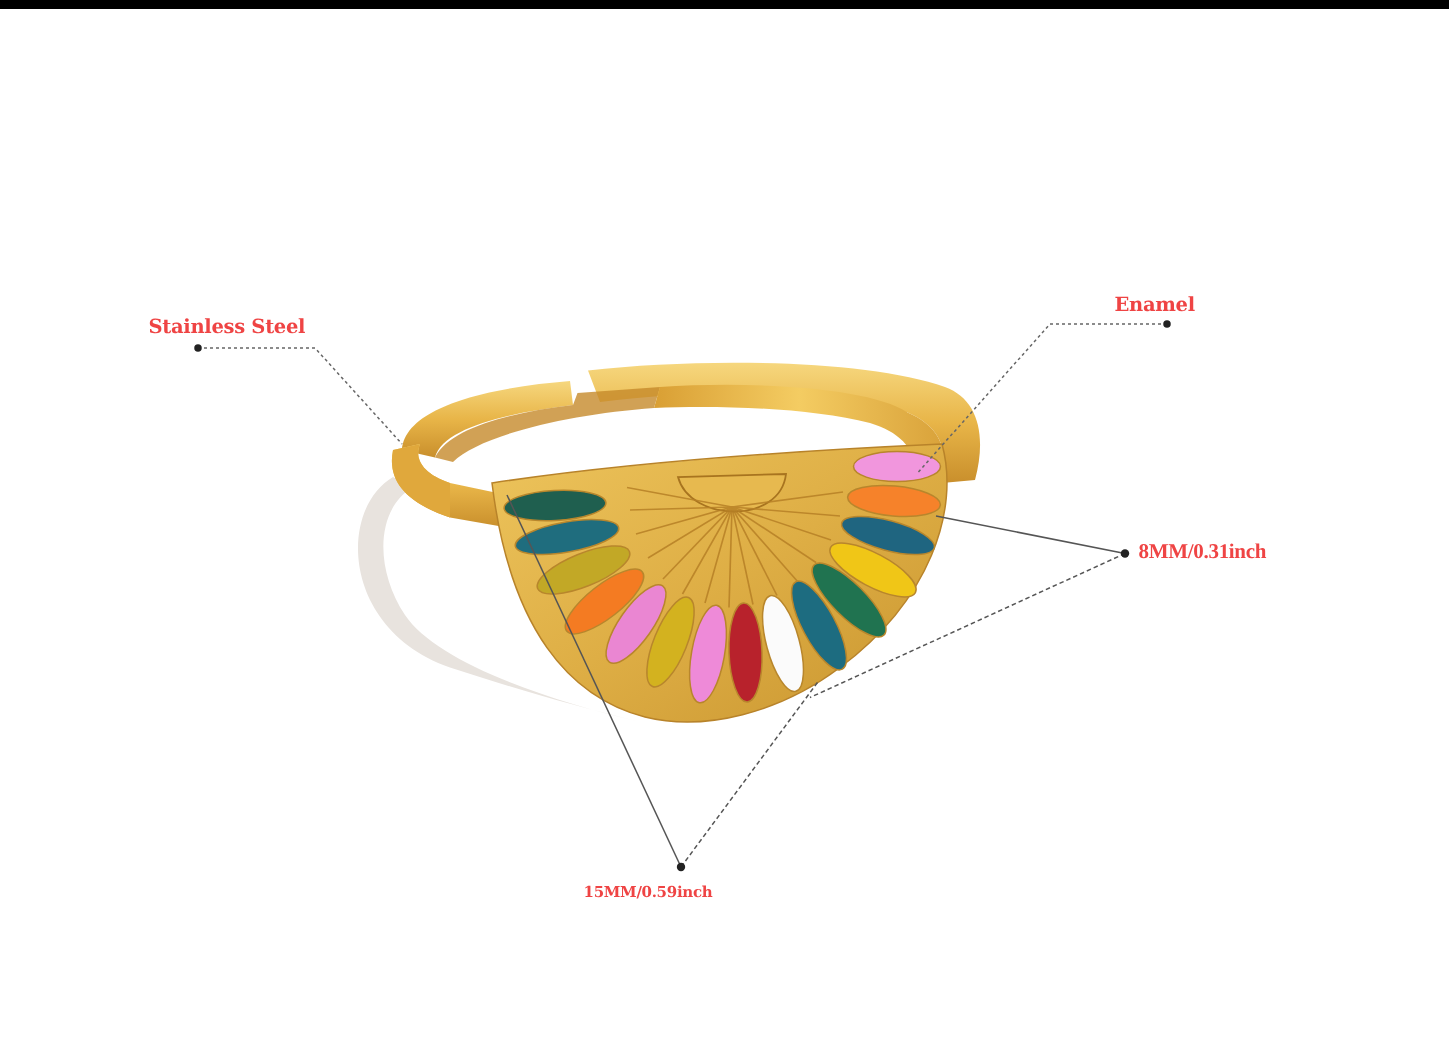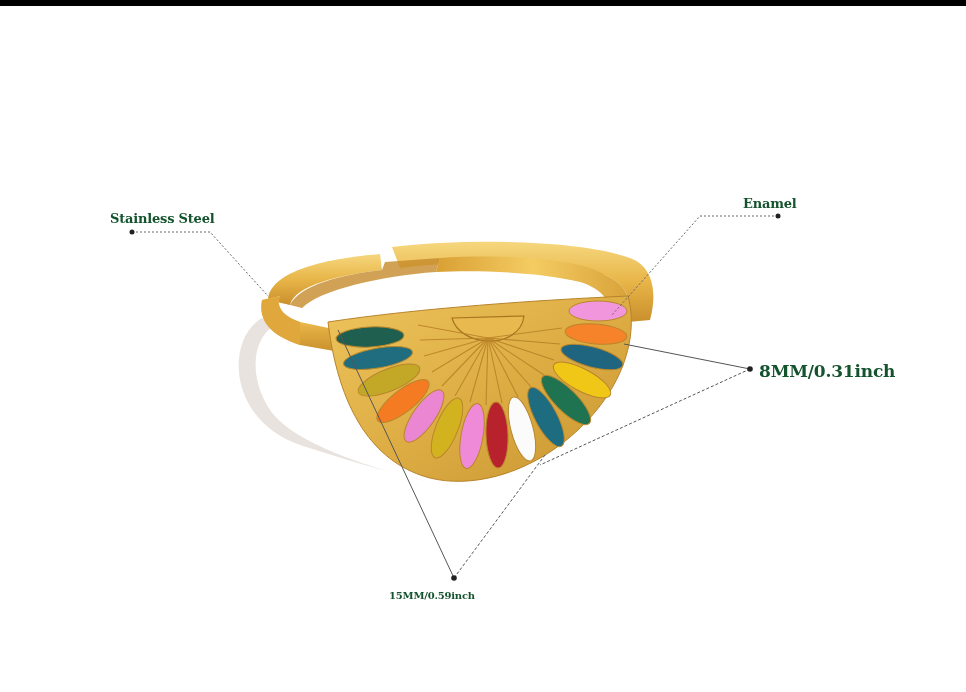--- a/index.html
+++ b/index.html
@@ -11,28 +11,28 @@
     }
     .top-bar {
       position: absolute; left: 0; top: 0; width: 966px; height: 6px;
       background: #000000;
     }
     .stage { position: absolute; left: 0; top: 0; width: 966px; height: 692px; }
     .label {
       position: absolute;
       font-family: "DejaVu Serif", "Liberation Serif", serif;
       font-weight: bold;
-      color: #14532d;
+      color: #ef4444;
       font-size: 13px;
       letter-spacing: -0.2px;
       white-space: nowrap;
     }
-    .label.lbl-steel { left: 110px; top: 211px; }
+    .label.lbl-steel { left: 99px; top: 211px; }
     .label.lbl-enamel { left: 743px; top: 196px; }
-    .label.lbl-width { left: 759px; top: 361px; font-size: 17px; }
+    .label.lbl-width { left: 759px; top: 361px; font-size: 14px; font-family: Liberation Serif, serif; }
     .label.lbl-length { left: 389px; top: 590px; font-size: 10px; }
   </style>
 </head>
 <body>
 
 <div class="top-bar"></div>
 
 <svg class="stage" viewBox="0 0 966 692" xmlns="http://www.w3.org/2000/svg">
   <defs>
     <linearGradient id="goldBand" x1="0" y1="0" x2="0" y2="1">

